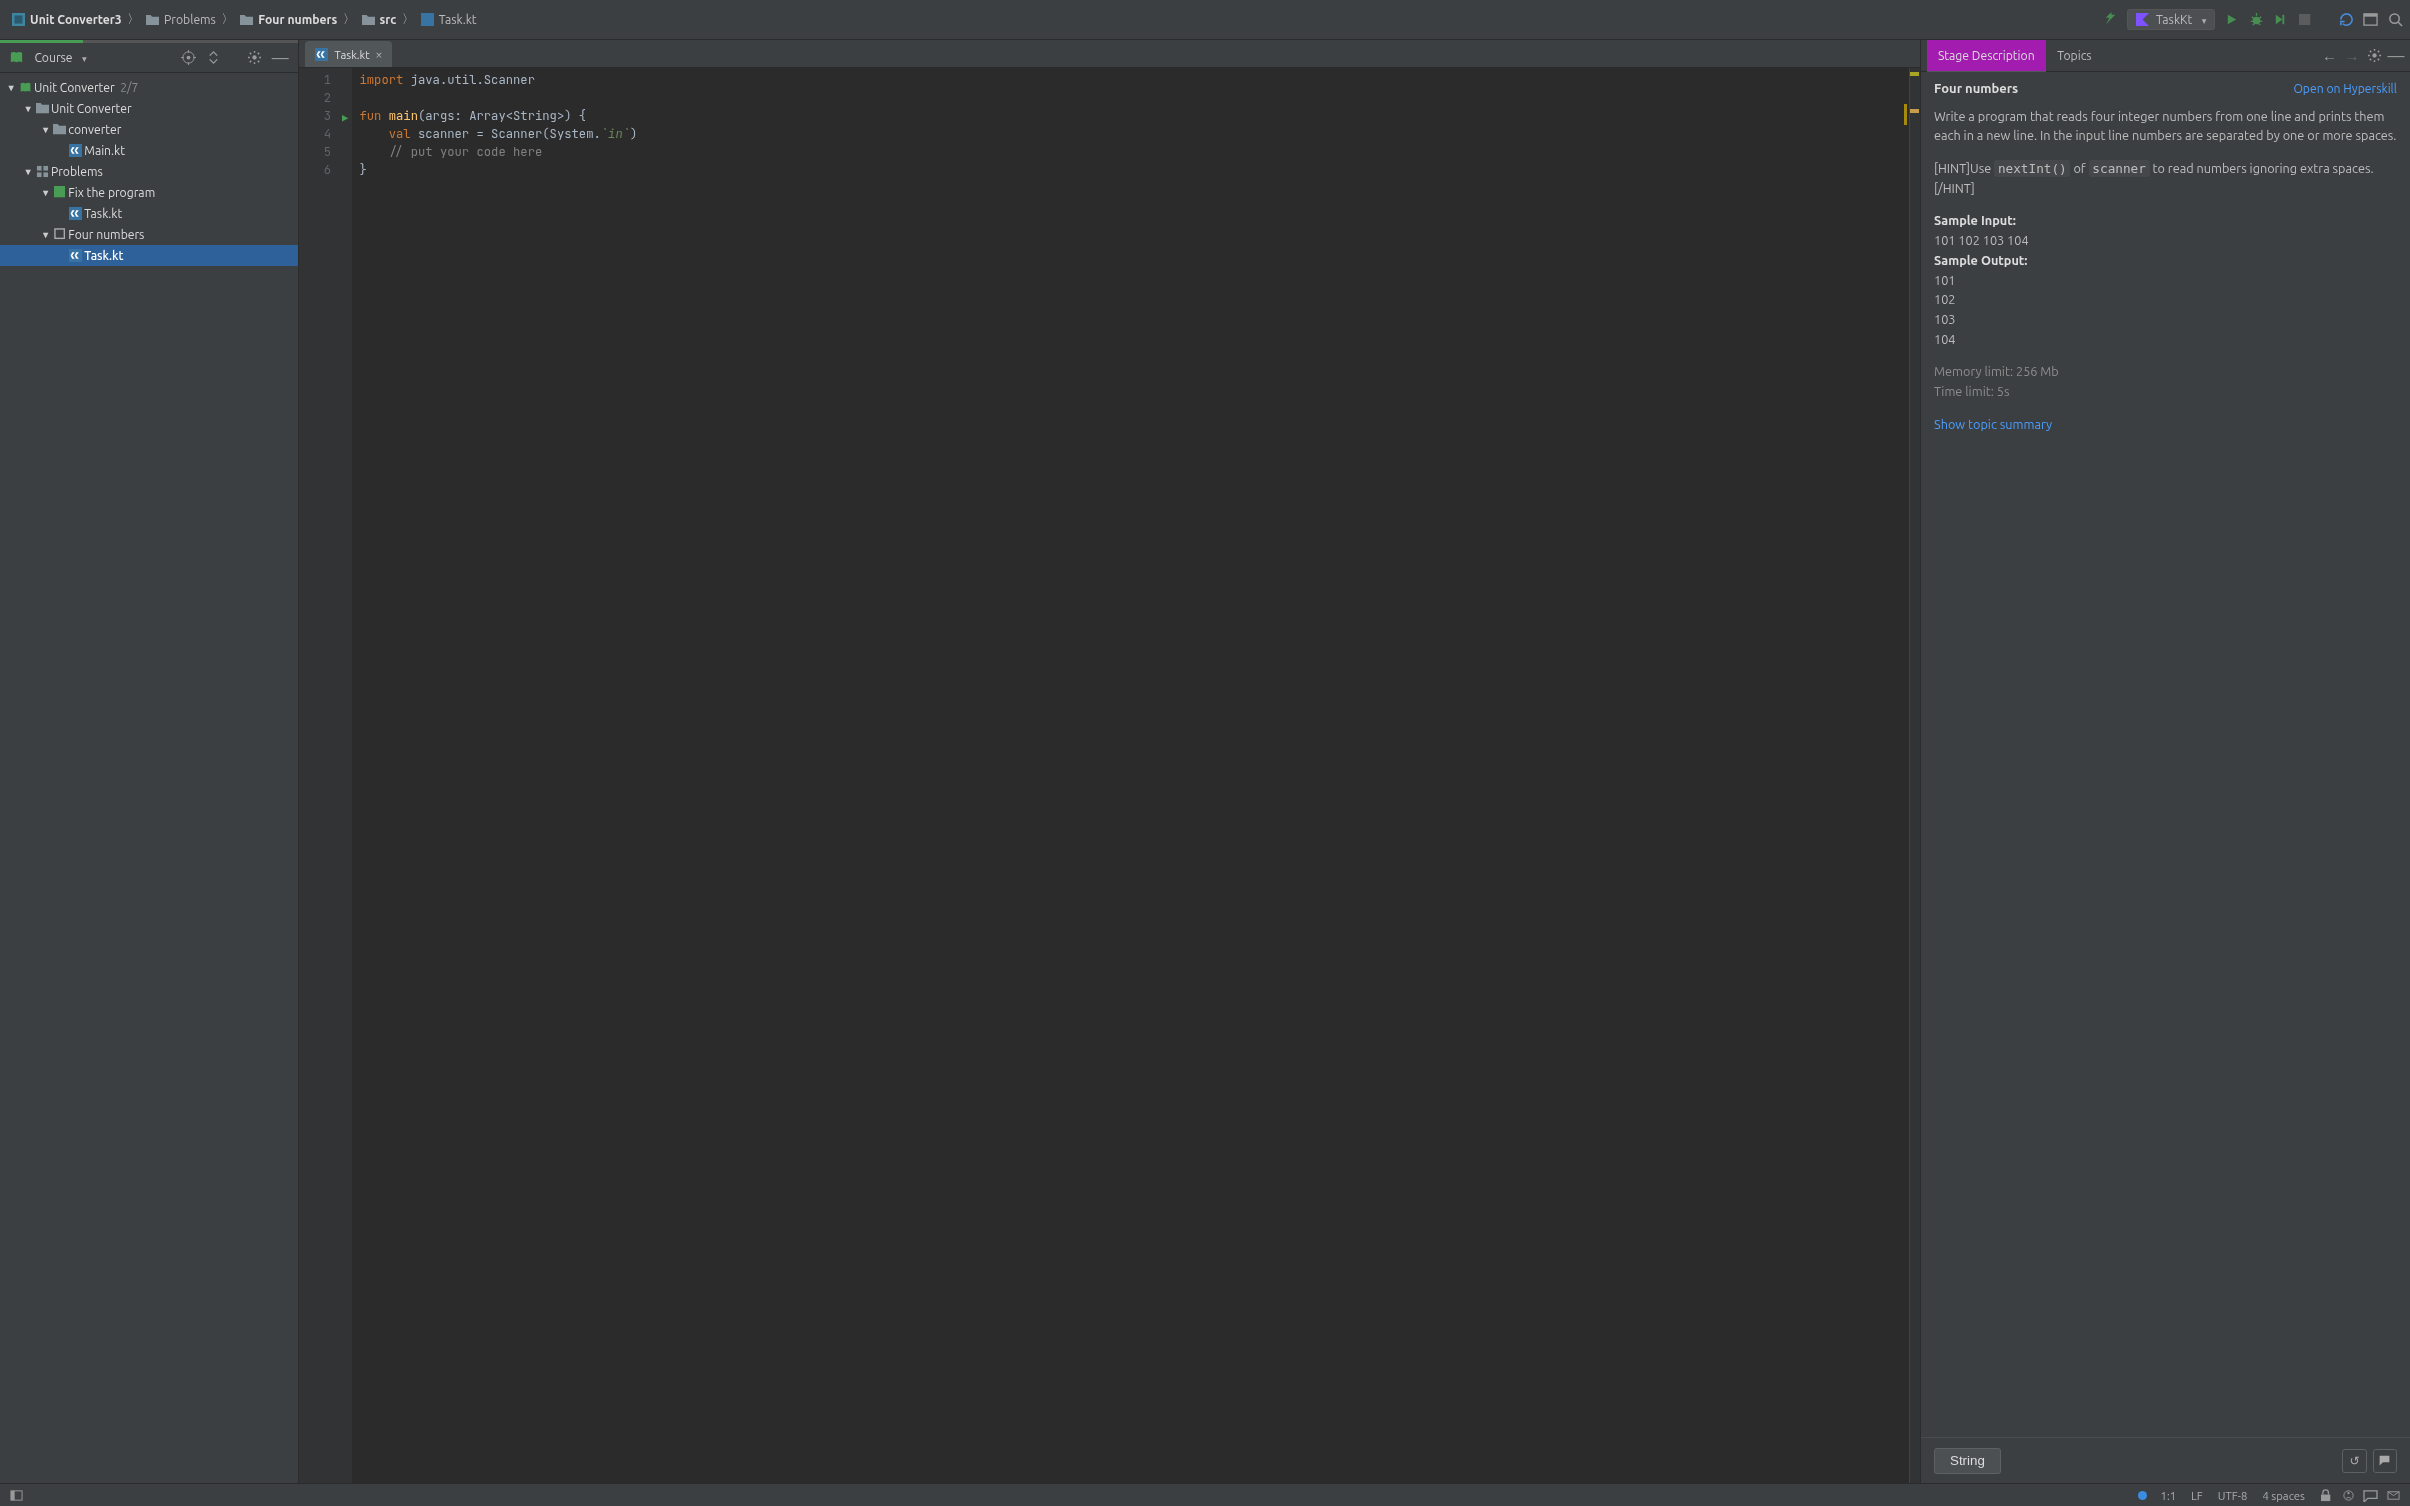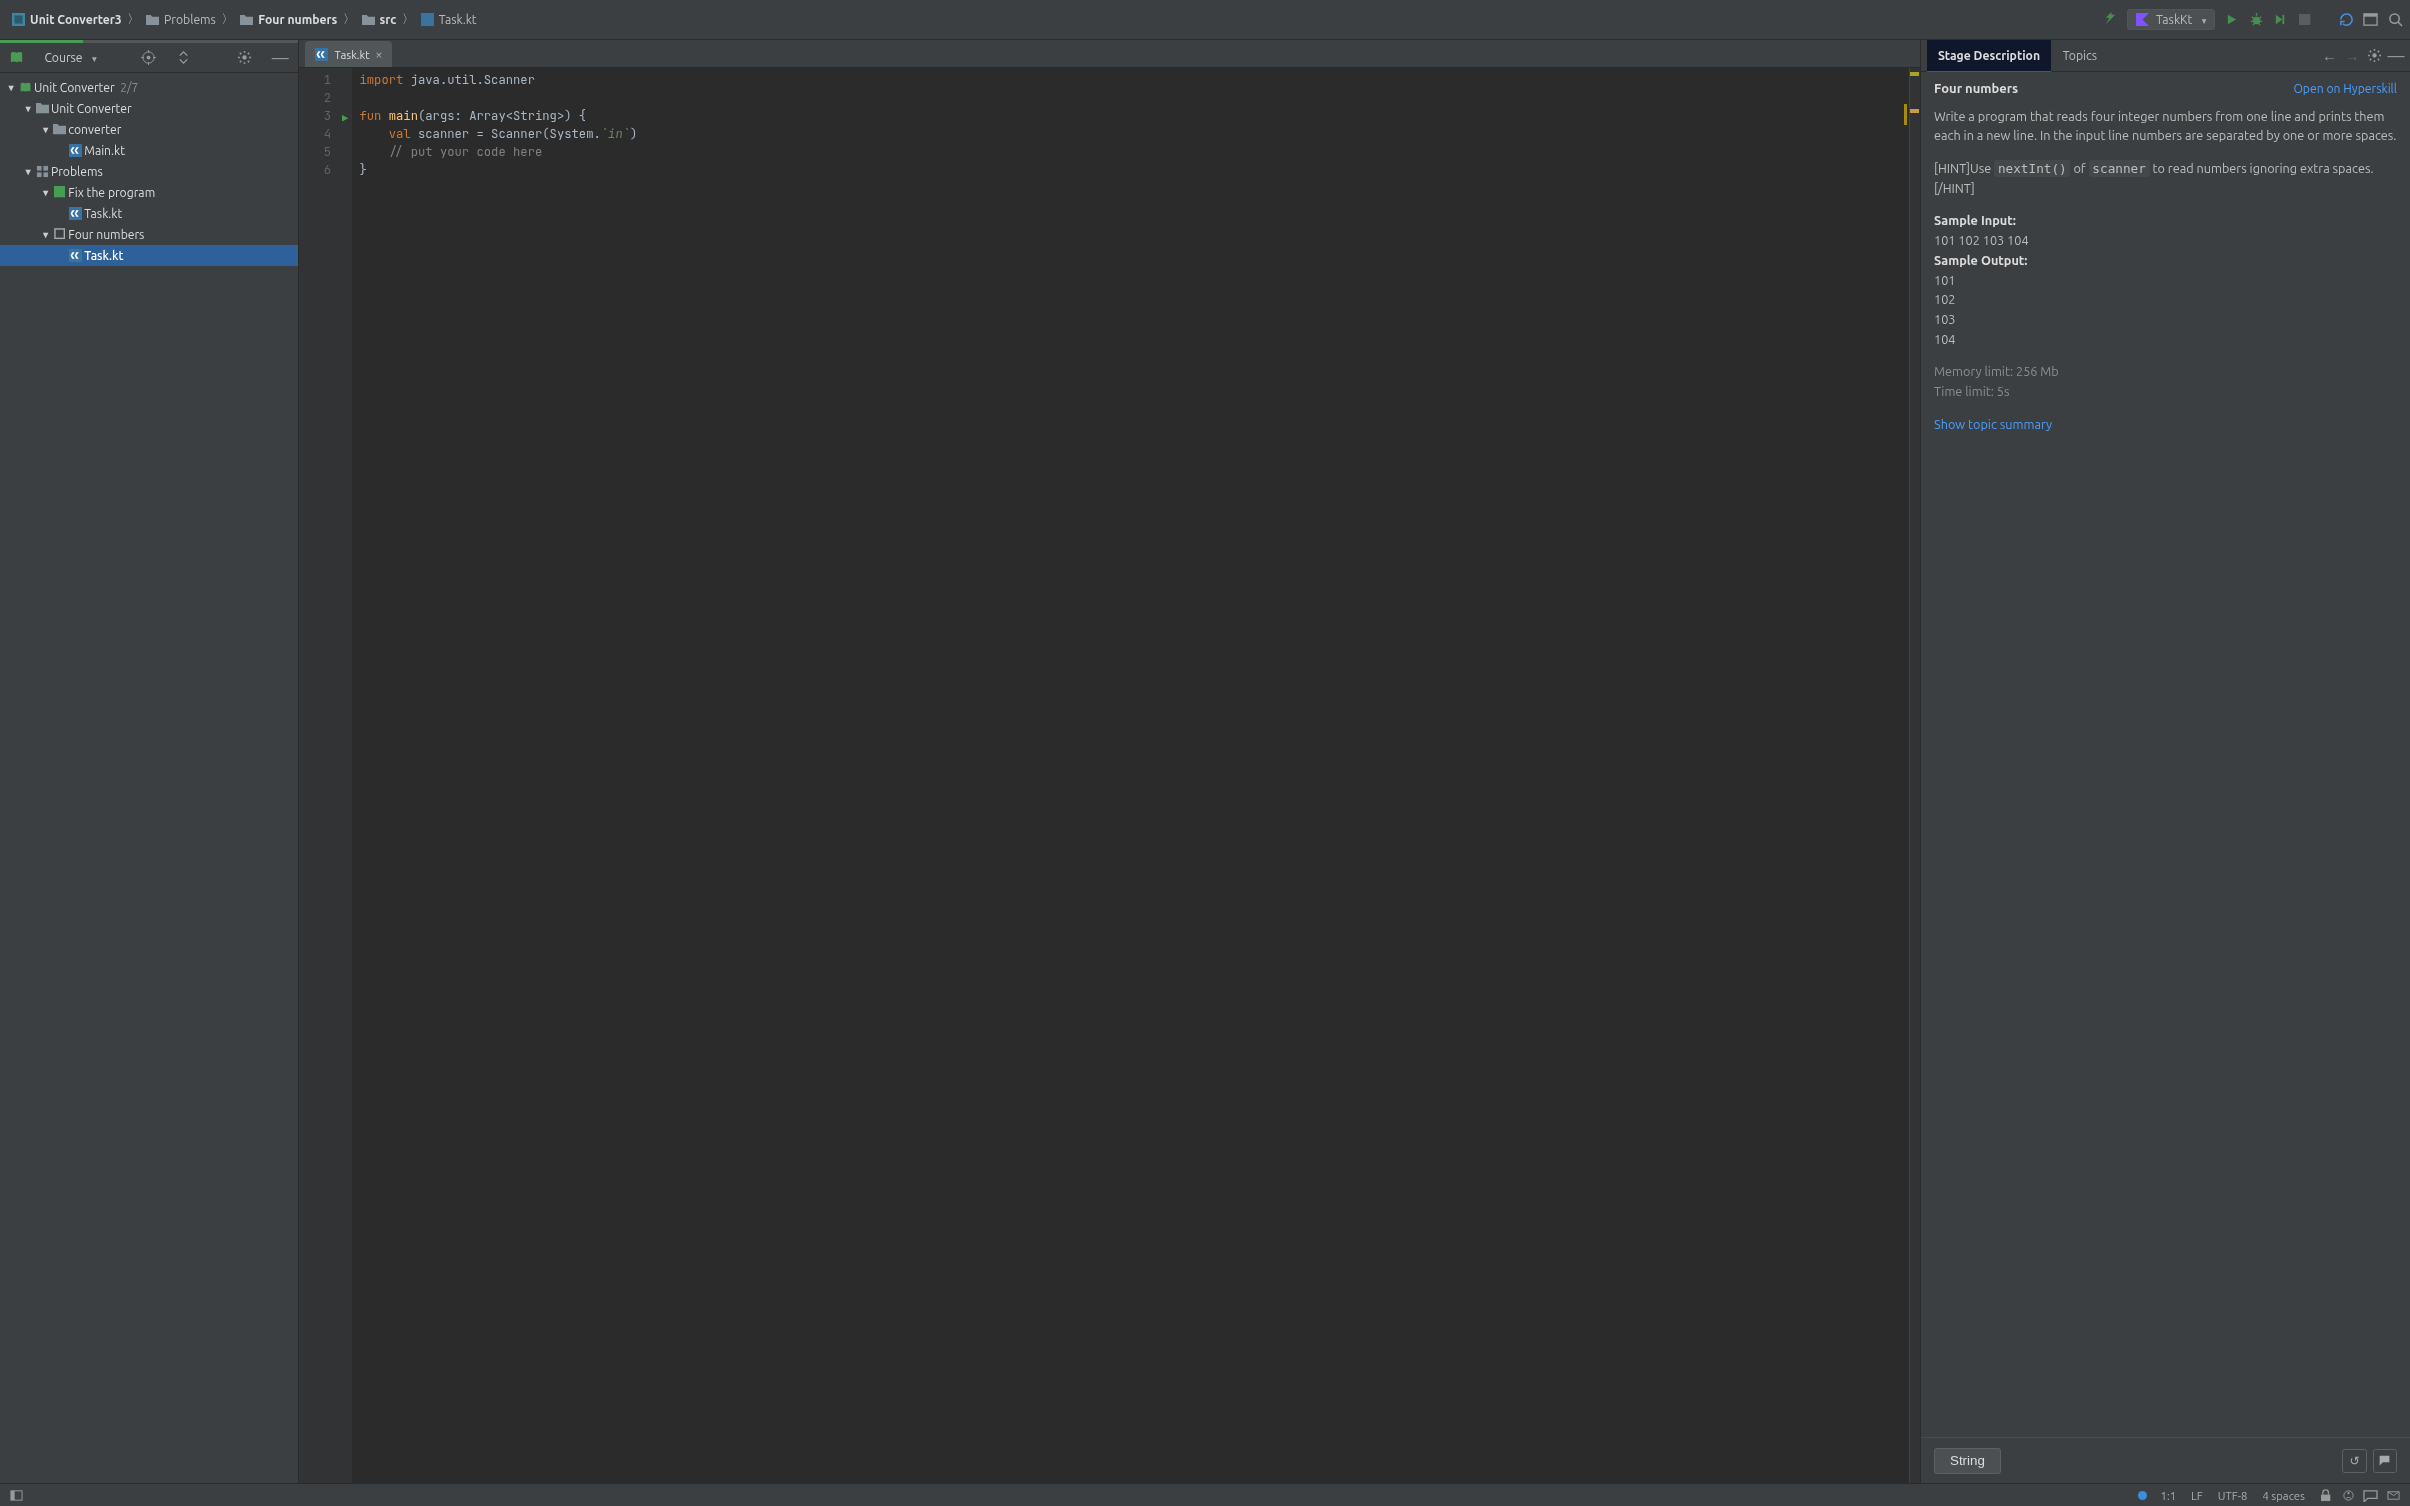--- a/index.html
+++ b/index.html
@@ -35,21 +35,21 @@
 }
 .main-row { flex: 1; display: flex; position: relative; min-height: 0; }
 
 
 .sidepanel {
   width: 299px; background: #3c3f41; border-right: 0.9px solid #2b2b2b;
   display: flex; flex-direction: column;
 }
 .sidehead {
   height: 30px; border-bottom: 0.9px solid #2b2b2b; display: flex;
-  align-items: center; padding: 0 9.4px; gap: 20px;
+  align-items: center; padding: 0 9.4px; gap: 10px;
 }
 .sidehead .title { display: flex; align-items: center; gap: 5.6px; color: #ccc; }
 .sidehead .spacer { flex: 1; }
 .tree { padding: 3.8px 0; font-size: 12.2px; overflow: auto; }
 .node { display: flex; align-items: center; height: 21px; padding-right: 5.6px; cursor: pointer; white-space: nowrap; }
 .node.sel { background: #2e6099; color: #fff; }
 .node .arrow { width: 11.3px; color: #ccc; font-size: 9.4px; text-align: center; }
 .node .pad { display:inline-block; }
 .node .ic { width: 17px; display: inline-flex; justify-content: center; }
 .node .lab { color: #ddd; }
@@ -95,21 +95,21 @@
 .bookmark-strip { position:absolute; right: 13px; top: 0; bottom: 0; width: 2.8px; }
 .bookmark-strip .y { position:absolute; left:0; width:2.8px; height:21px; background:#a68a0d; }
 
 
 .descpanel {
   width: 490px; background: #3c3f41; border-left: 0.9px solid #2b2b2b;
   display: flex; flex-direction: column;
 }
 .dtabs { height: 32px; display: flex; align-items: center; border-bottom: 0.9px solid #2b2b2b; padding: 0 5.6px; }
 .dtab { padding: 0 11.3px; height: 32px; display: flex; align-items: center; color: #bbb; cursor: pointer; }
-.dtab.active { background: #0f172a; color: #ddd; border-bottom: 1.9px solid #515658; margin-bottom: -0.9px; font-weight: bold; }
+.dtab.active { background: #a21caf; color: #ddd; border-bottom: 1.9px solid #515658; margin-bottom: -0.9px; }
 .dtabs .spacer { flex: 1; }
 .dhead { display: flex; align-items: center; padding: 9.4px 13px 3.8px; }
 .dhead .tit { font-weight: 600; color: #ddd; font-size: 13px; }
 .dhead .spacer { flex: 1; }
 .linktxt { color: #4a9eff; cursor: pointer; }
 .dbody { padding: 7.5px 13px; color: #bdbdbd; line-height: 1.55; font-size: 12.7px; overflow: auto; flex: 1; }
 .dbody p { margin-bottom: 13px; }
 .dbody .mono { font-family: Menlo,monospace; background: rgba(255,255,255,.05); padding: 0.9px 3.8px; border-radius: 2.8px; }
 .dbody .sect { font-weight: 600; color: #ddd; }
 .dbody .muted-pair { color: #8d8d8d; }

